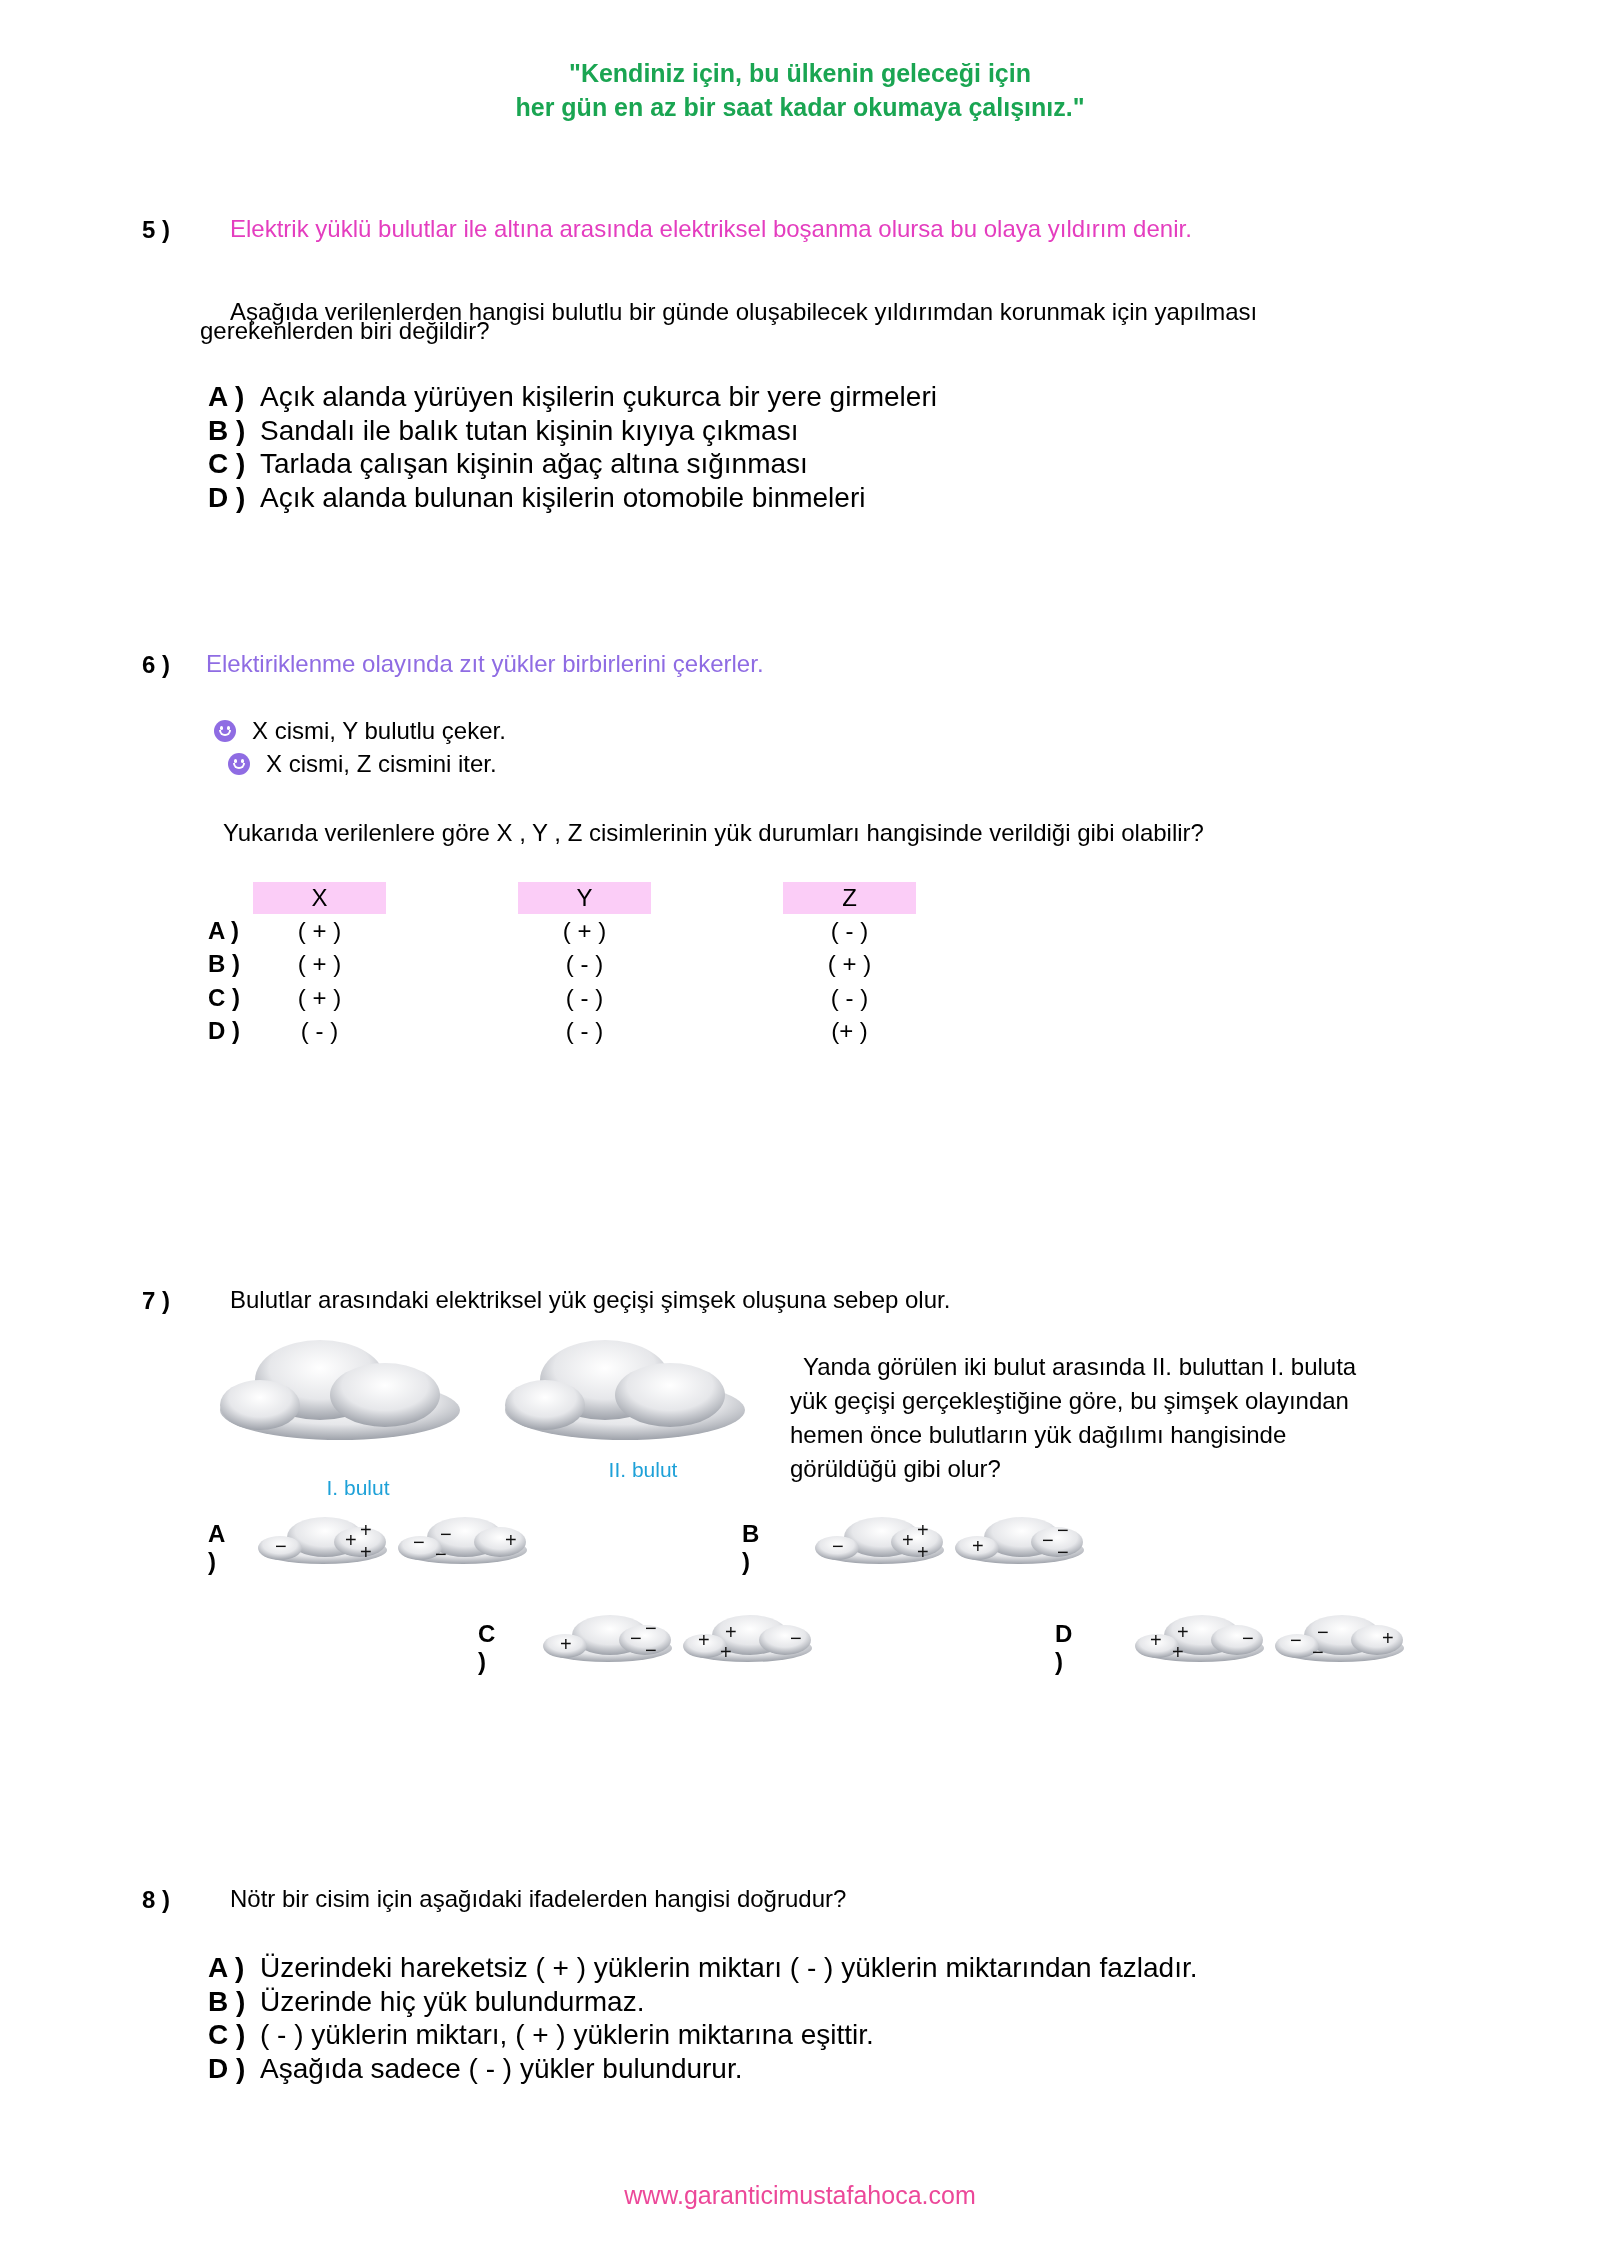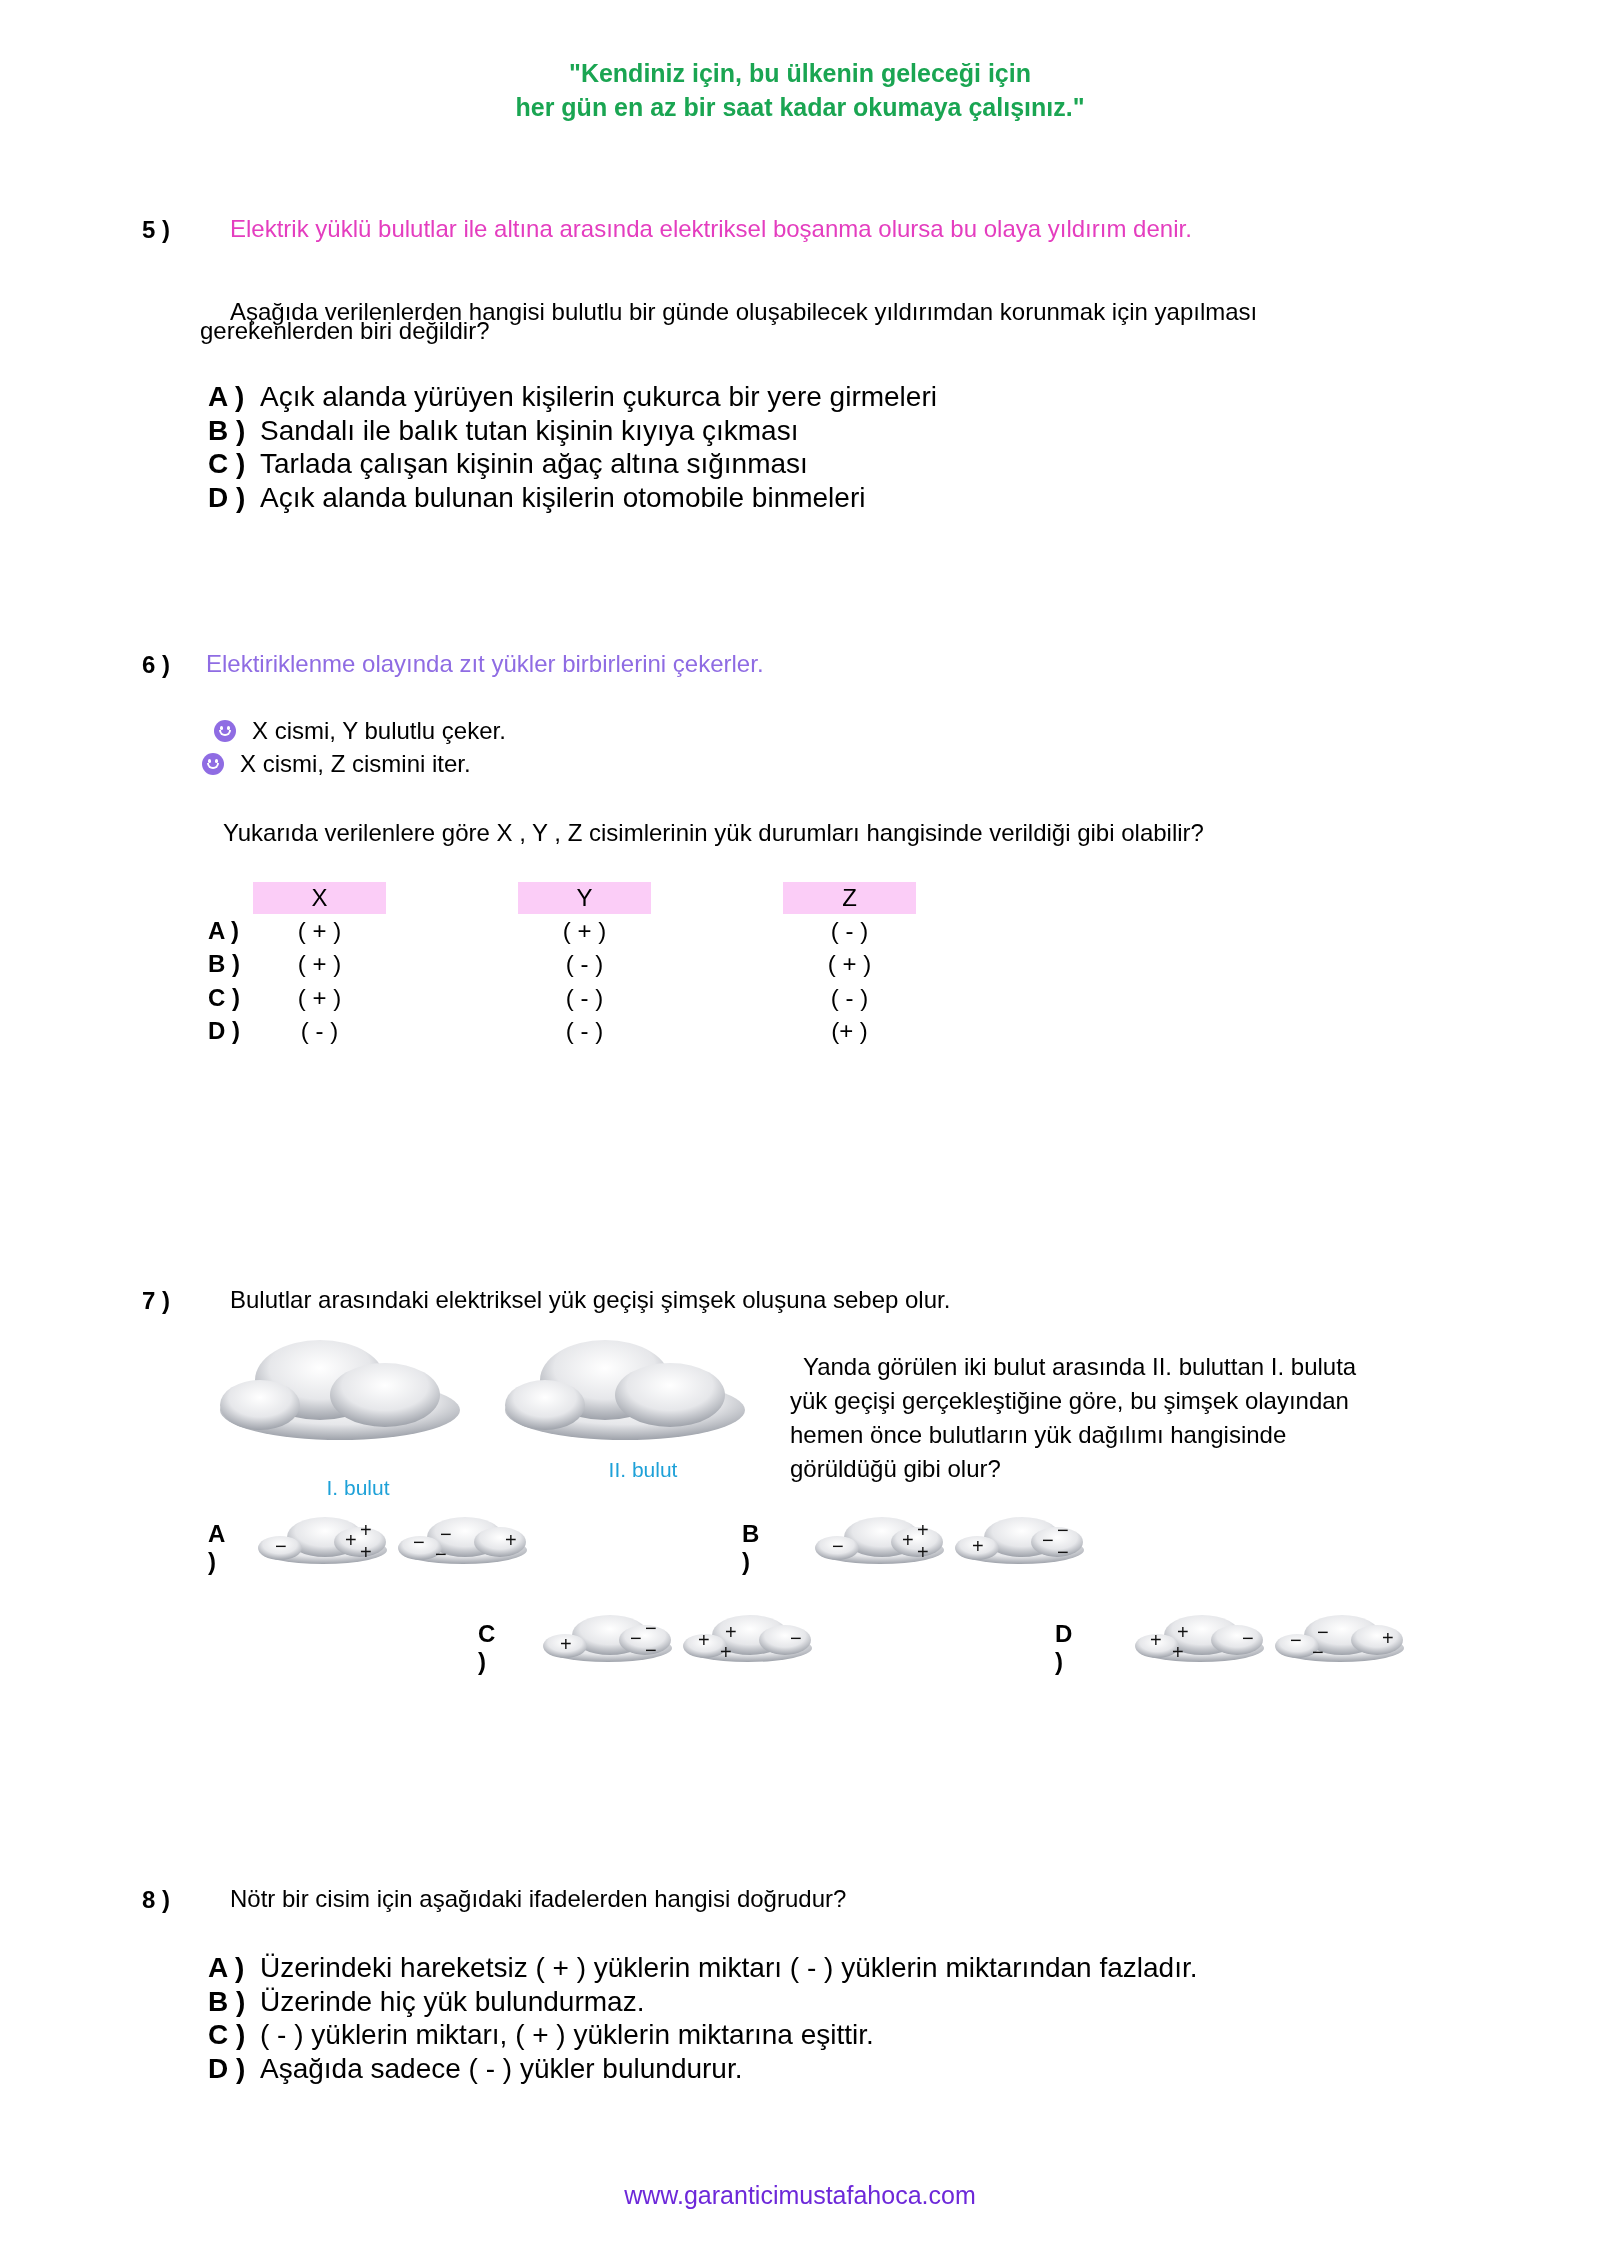--- a/index.html
+++ b/index.html
@@ -28,21 +28,21 @@
     .bullet::before { left: 6px; } .bullet::after { right: 6px; }
     .bullet i {
       position: absolute; left: 5px; top: 10px; width: 12px; height: 6px;
       border: 2px solid #fff; border-top: none; border-radius: 0 0 8px 8px; box-sizing: border-box;
     }
     .th { background: #fbcdf7; width: 133px; height: 32px; text-align: center; font-size: 24px; line-height: 32px; }
     .cell { font-size: 24px; width: 133px; text-align: center; }
     .rowlbl { font-weight: bold; font-size: 24px; left: 208px; }
     .cloudlbl { color: #1ea1d8; font-size: 21px; text-align: center; width: 200px; }
     .sign { position: absolute; font-size: 20px; color: #111; line-height: 20px; }
-    .footer { color: #6d28d9; font-size: 25px; text-align: center; left: 0; width: 1600px; }
+    .footer { color: #ec4899; font-size: 25px; text-align: center; left: 0; width: 1600px; }
   </style>
 </head>
 <body>
 
 <div class="abs motto" style="top:56px;">"Kendiniz için, bu ülkenin geleceği için</div>
 <div class="abs motto" style="top:90px;">her gün en az bir saat kadar okumaya çalışınız."</div>
 
 <section>
   <div class="abs qnum" style="top:216px;">5 )</div>
   <div class="abs txt pink" style="left:230px; top:212px;">Elektrik yüklü bulutlar ile altına arasında elektriksel boşanma olursa bu olaya yıldırım denir.</div>
@@ -55,21 +55,21 @@
     <div class="abs opt" style="top:100.5px;"><span class="l">D )</span><span>Açık alanda bulunan kişilerin otomobile binmeleri</span></div>
   </div>
 </section>
 
 <section>
   <div class="abs qnum" style="top:651px;">6 )</div>
   <div class="abs txt purple" style="left:206px; top:647px;">Elektiriklenme olayında zıt yükler birbirlerini çekerler.</div>
   <div class="abs txt" style="left:214px; top:714px;">
     <span class="bullet"><i></i></span><span>X cismi, Y bulutlu çeker.</span>
   </div>
-  <div class="abs txt" style="left:202px; top:747px;">
+  <div class="abs txt" style="left:228px; top:747px;">
     <span class="bullet"><i></i></span><span>X cismi,  Z cismini iter.</span>
   </div>
   <div class="abs txt" style="left:223px; top:816px;">Yukarıda verilenlere göre  X , Y , Z  cisimlerinin yük durumları hangisinde verildiği gibi olabilir?</div>
 
   <div>
     <div class="abs th" style="left:253px; top:882px;">X</div>
     <div class="abs th" style="left:518px; top:882px;">Y</div>
     <div class="abs th" style="left:783px; top:882px;">Z</div>
 
     <div class="abs" style="left:0; top:917px; width:1000px;">

